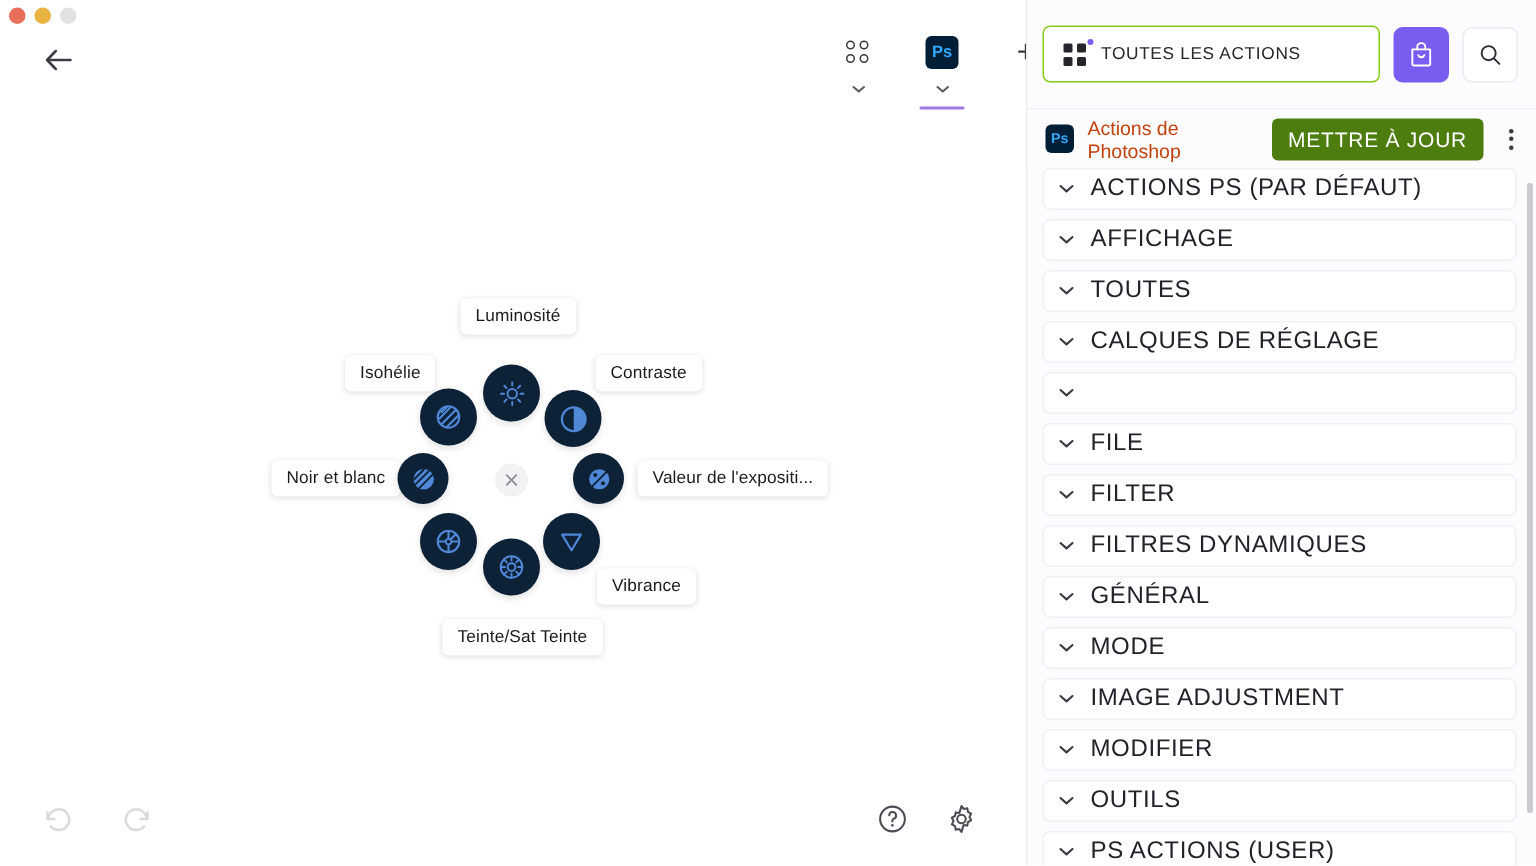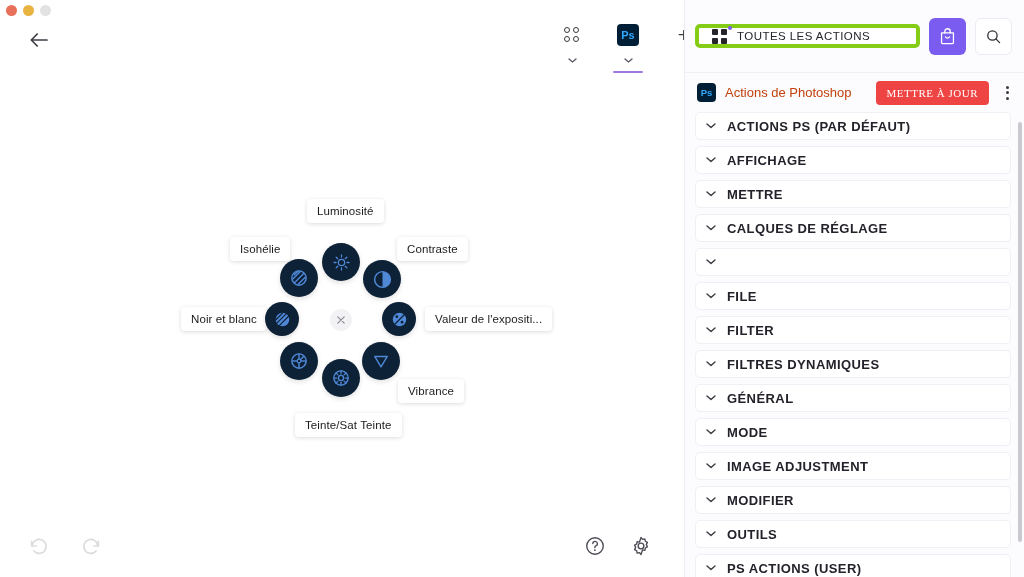--- a/index.html
+++ b/index.html
@@ -113,23 +113,23 @@
   .panel-top {
     height: 73px; flex: 0 0 73px;
     display: flex; align-items: center;
     padding: 0 12px 0 10px;
     gap: 9px;
     background: #fcfbfd;
     border-bottom: 1px solid #f0eff4;
   }
   .all-actions-btn {
     flex: 1;
-    height: 24px;
+    height: 38px;
     background: #ffffff;
-    border: 4px solid #84cc16;
+    border: 1px solid #84cc16;
     border-radius: 5px;
     display: flex; align-items: center;
     padding: 0 13px;
     gap: 10px;
     font-size: 11.5px;
     letter-spacing: 0.45px;
     color: #25252b;
     cursor: pointer;
   }
   .aa-grid { position: relative; display: grid; grid-template-columns: 6px 6px; grid-template-rows: 6px 6px; gap: 3px; }
@@ -155,46 +155,46 @@
   }
   .ps-mini {
     width: 19px; height: 19px; border-radius: 4px;
     background: #001e36; color: #31a8ff;
     font-size: 9.5px; font-weight: bold;
     display: flex; align-items: center; justify-content: center;
     flex: 0 0 19px;
   }
   .panel-subhead-title { font-size: 13px; color: #c2410c; flex: 1; }
   .update-btn {
-    background: #ef4444; color: #ffffff;
-    font-size: 11px; letter-spacing: 0.5px;
+    background: #4d7c0f; color: #ffffff;
+    font-size: 14px; letter-spacing: 0.5px;
     border: none; border-radius: 4px;
     padding: 6px 11px; cursor: pointer;
-    font-family: Liberation Serif, serif;
+    font-family: Liberation Sans, sans-serif;
   }
   .kebab { width: 18px; display: flex; flex-direction: column; align-items: center; gap: 2.5px; cursor: pointer; padding: 4px 0; }
   .kebab i { width: 3px; height: 3px; border-radius: 50%; background: #3a3a42; display: block; }
 
   .panel-list {
     flex: 1; overflow: hidden; position: relative;
     padding: 0 13px 0 10px;
   }
   .list-row {
     height: 28px;
     margin-bottom: 6px;
     background: #ffffff;
     border: 1px solid #f1eff5;
     border-radius: 5px;
     display: flex; align-items: center;
     padding: 0 10px; gap: 11px;
     cursor: pointer;
   }
   .list-row .chev { flex: 0 0 10px; display: flex; align-items: center; }
   .list-row .row-label {
-    font-size: 13px; letter-spacing: 0.42px; color: #22222a; font-weight: bold;
+    font-size: 16px; letter-spacing: 0.42px; color: #22222a;
   }
   .scrollbar-track {
     position: absolute; top: 0; right: 2px; width: 4px; height: 100%;
   }
   .scrollbar-thumb {
     position: absolute; top: 10px; left: 0; width: 4px; height: 420px;
     background: #c9c9cf; border-radius: 2px; cursor: pointer;
   }
 </style>
 </head>
@@ -445,21 +445,21 @@
               </svg>
             </span>
             <span class="row-label">AFFICHAGE</span>
           </div>
           <div class="list-row">
             <span class="chev">
               <svg width="10" height="6" viewBox="0 0 10 6">
                 <path d="M1 1 L5 4.6 L9 1" stroke="#3a3a42" stroke-width="1.4" fill="none" stroke-linecap="round" stroke-linejoin="round"></path>
               </svg>
             </span>
-            <span class="row-label">METTRE</span>
+            <span class="row-label">TOUTES</span>
           </div>
           <div class="list-row">
             <span class="chev">
               <svg width="10" height="6" viewBox="0 0 10 6">
                 <path d="M1 1 L5 4.6 L9 1" stroke="#3a3a42" stroke-width="1.4" fill="none" stroke-linecap="round" stroke-linejoin="round"></path>
               </svg>
             </span>
             <span class="row-label">CALQUES DE RÉGLAGE</span>
           </div>
           <div class="list-row">

